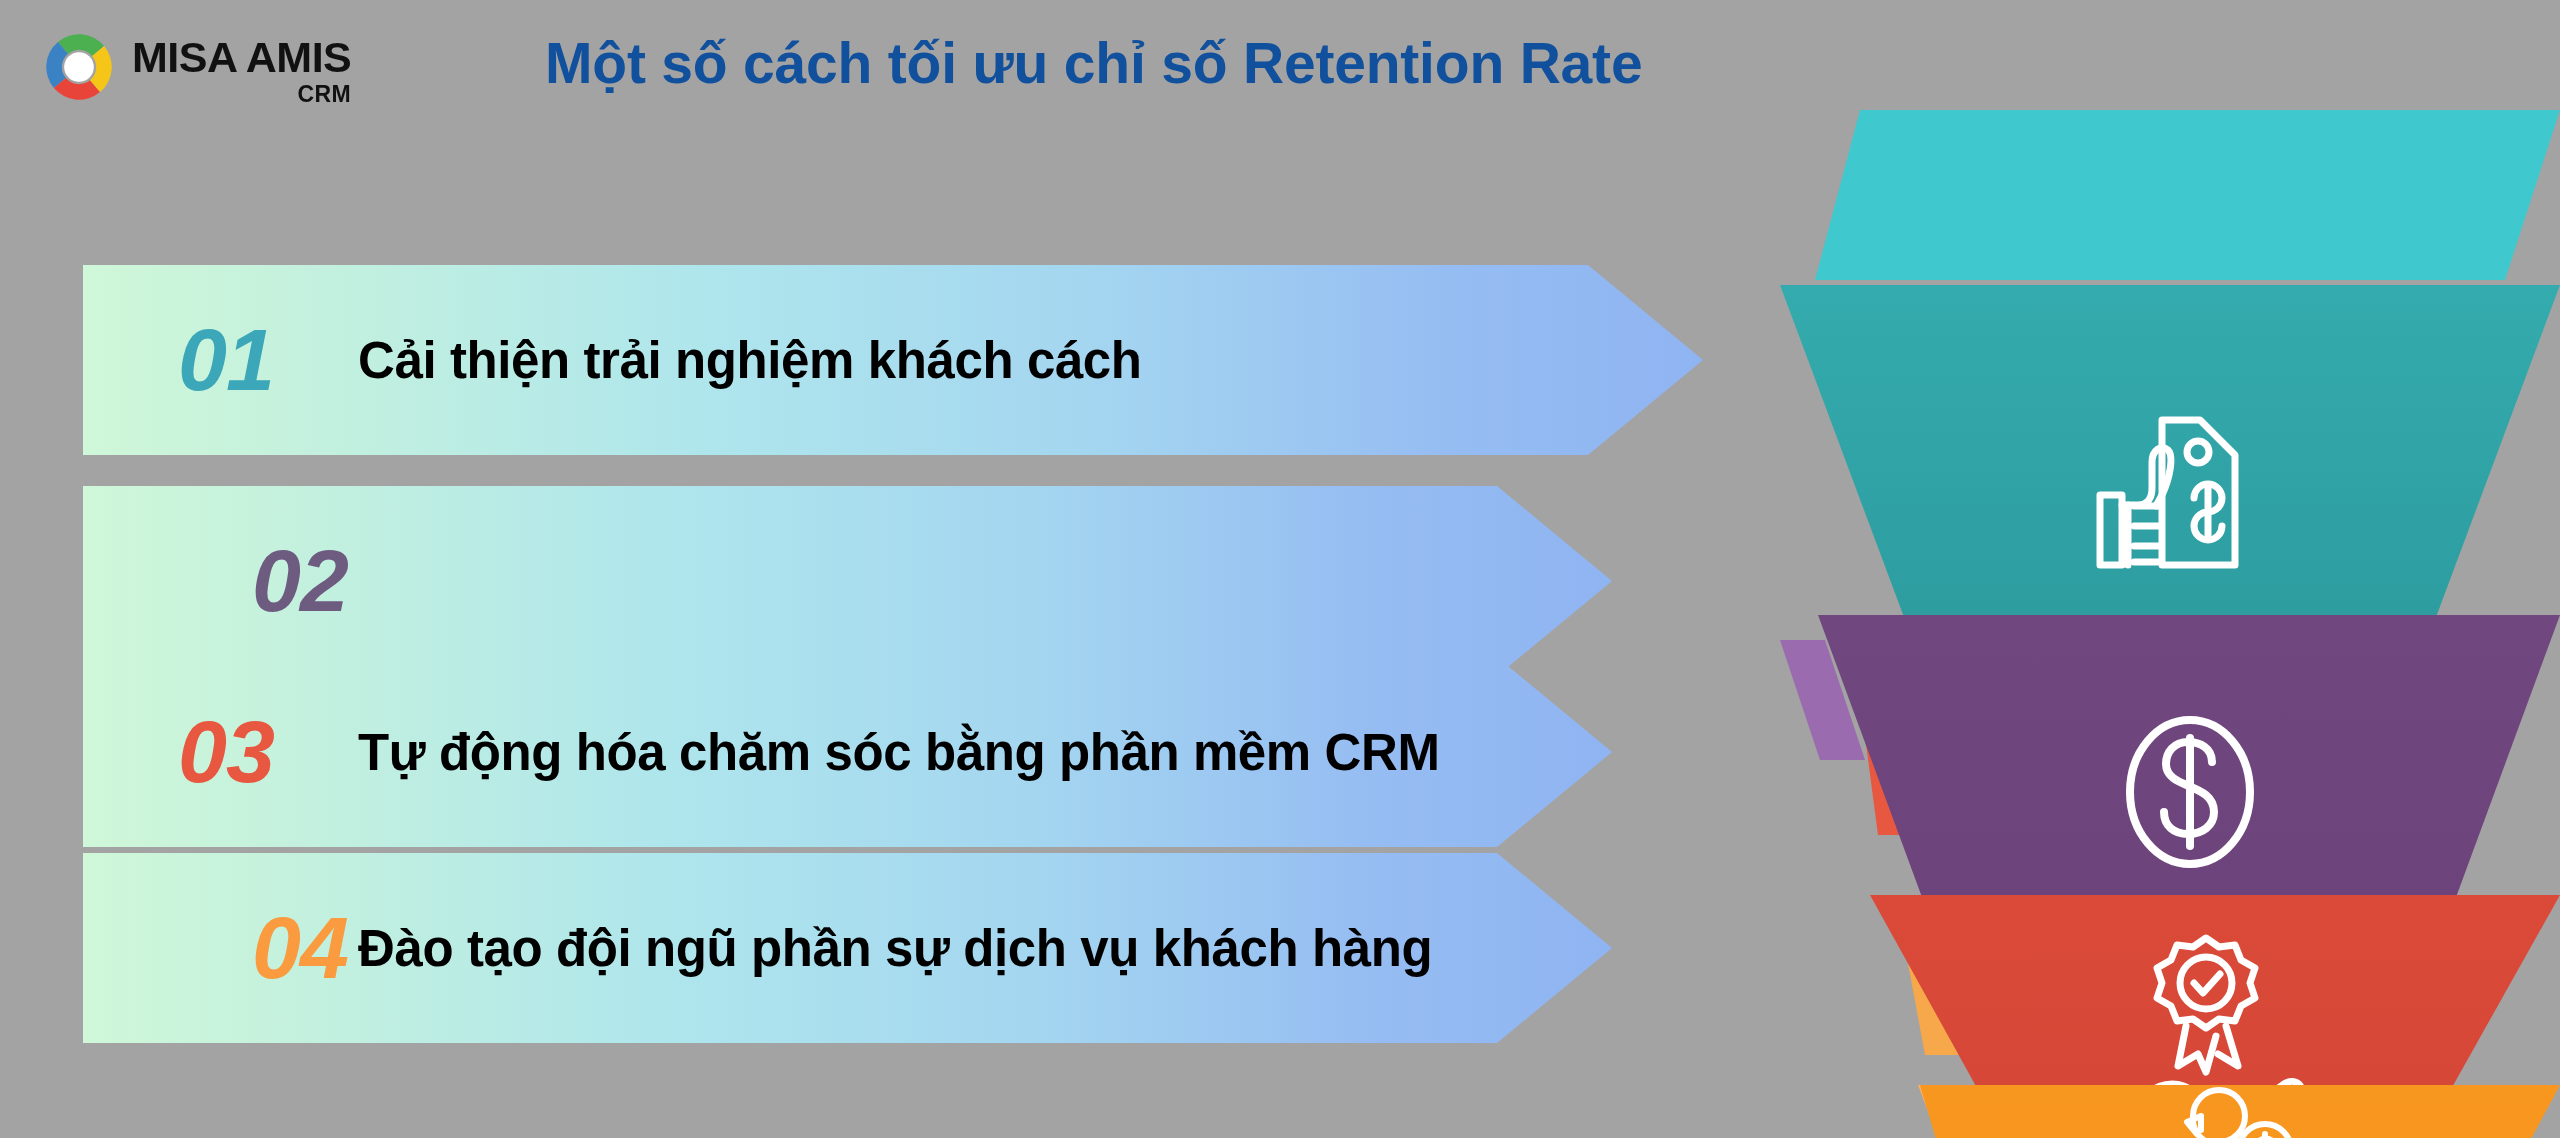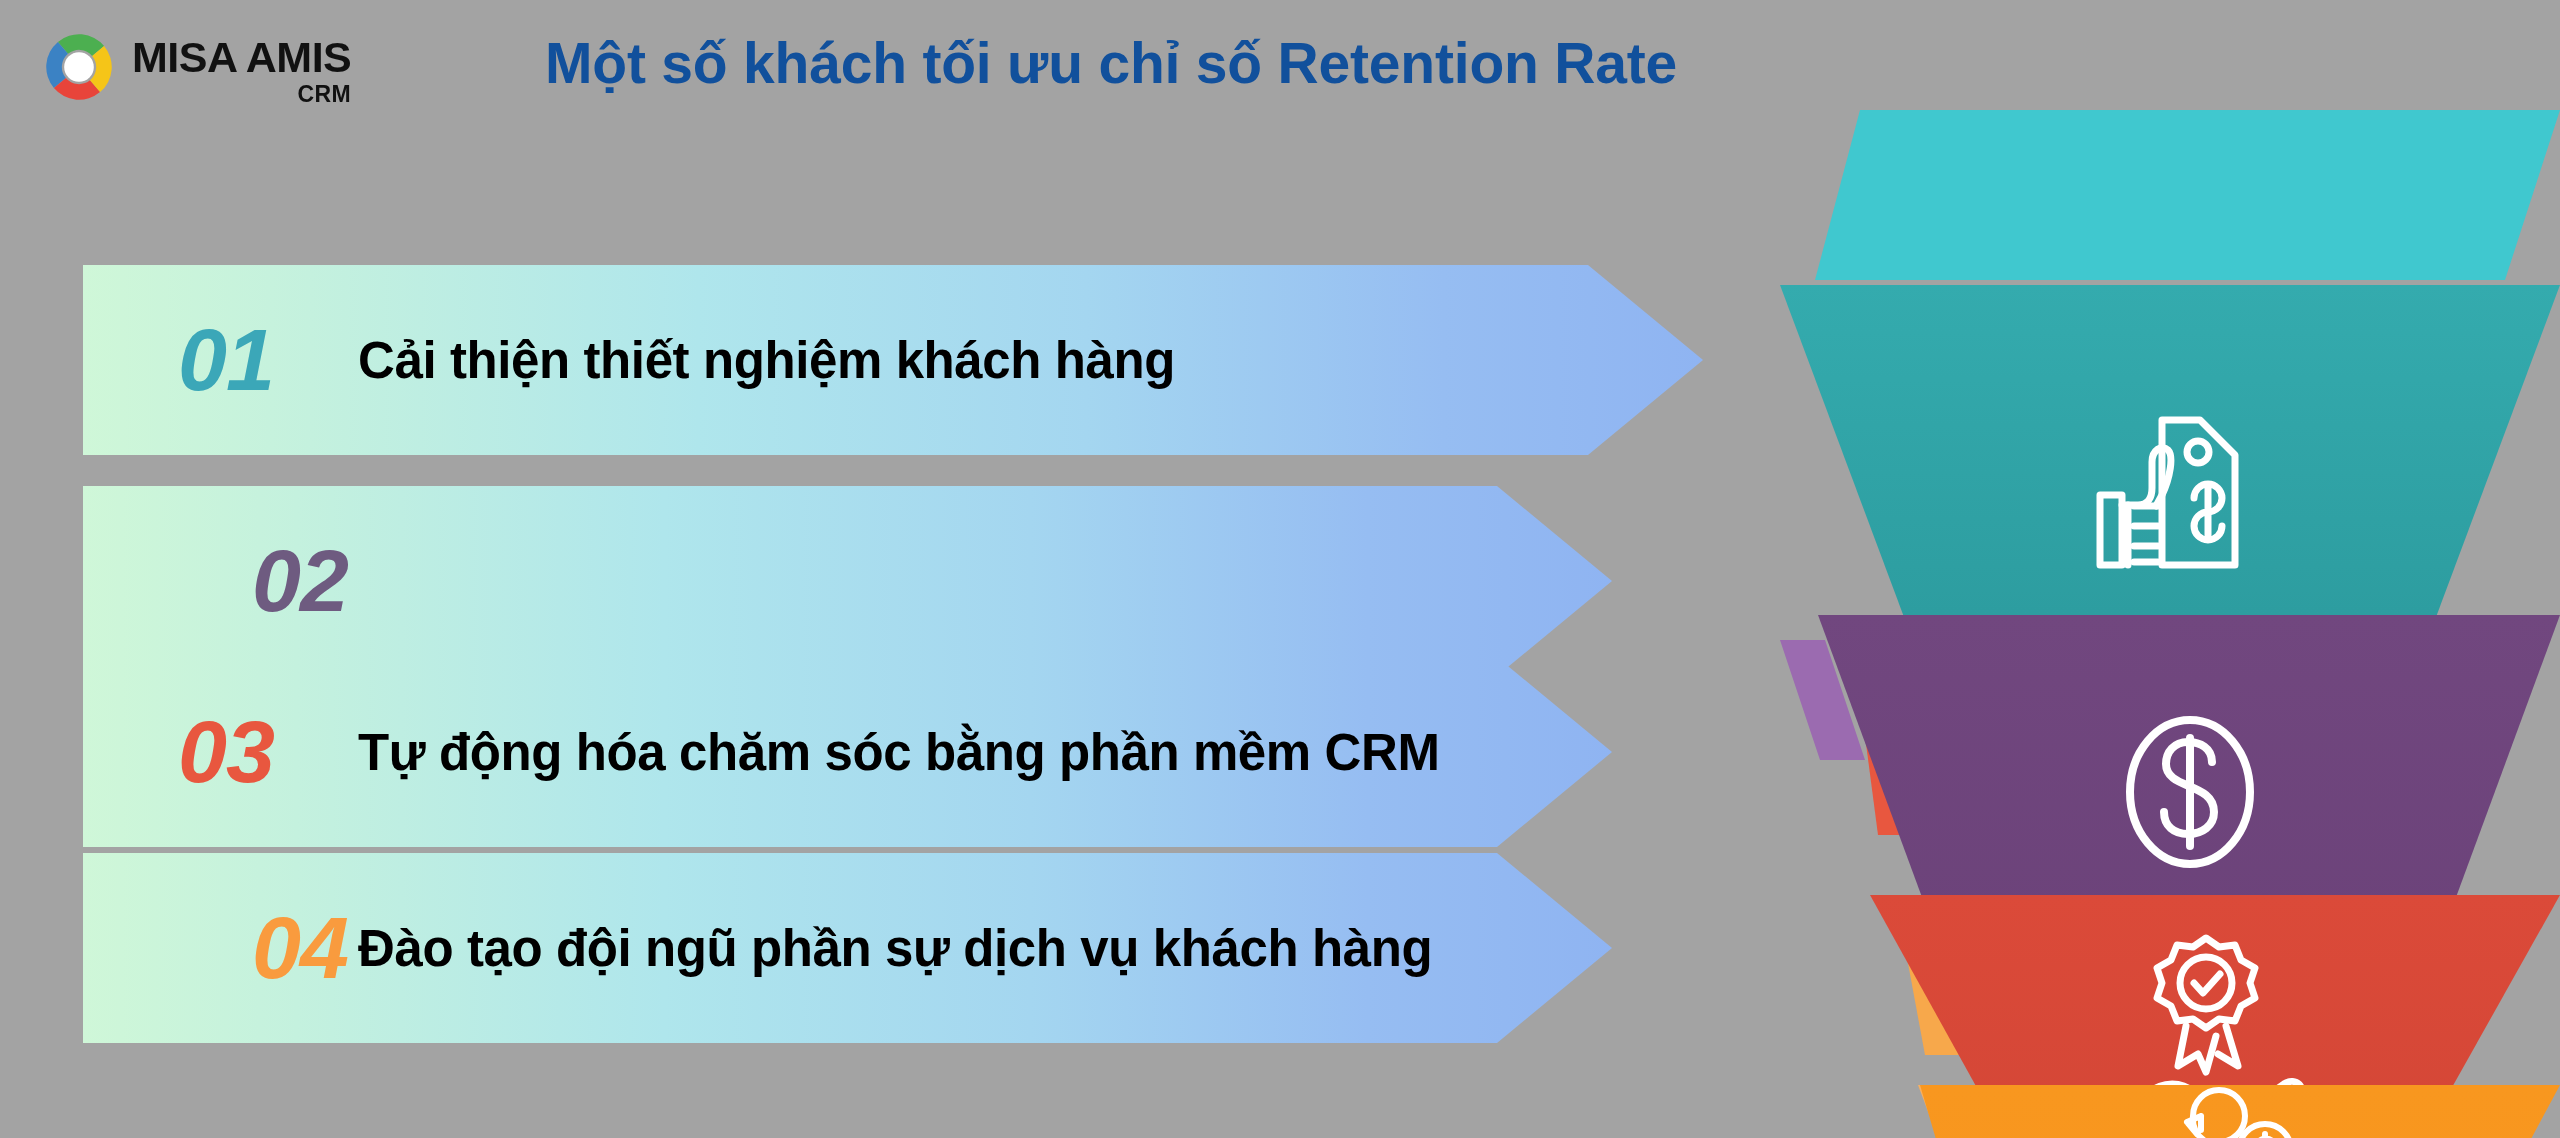--- a/index.html
+++ b/index.html
@@ -86,29 +86,29 @@
           <path d="M50 92 A42 42 0 0 0 92 50 L72 50 A22 22 0 0 1 50 72 Z" fill="#F5C518" transform="rotate(-40 50 50)"></path>
           <circle cx="50" cy="50" r="19" fill="#ffffff"></circle>
         </svg>
       </span>
       <span class="logo-text-block">
         <span class="logo-word">MISA AMIS</span>
         <span class="logo-sub">CRM</span>
       </span>
     </div>
 
-    <div class="main-title">Một số khách tối ưu chỉ số Retention Rate</div>
+    <div class="main-title">Một số cách tối ưu chỉ số Retention Rate</div>
   </div>
 
   <div class="arrows">
 
     <div class="arrow-row r1">
       <div class="arrow-inner">
         <span class="arrow-num" style="color:#3BA7B8">01</span>
-        <span class="arrow-label">Cải thiện thiết nghiệm khách hàng</span>
+        <span class="arrow-label">Cải thiện trải nghiệm khách cách</span>
       </div>
     </div>
 
     <div class="arrow-row r2">
       <div class="arrow-inner">
         <span class="arrow-num" style="color:#6E5B80">02</span>
       </div>
     </div>
 
     <div class="arrow-row r3">

